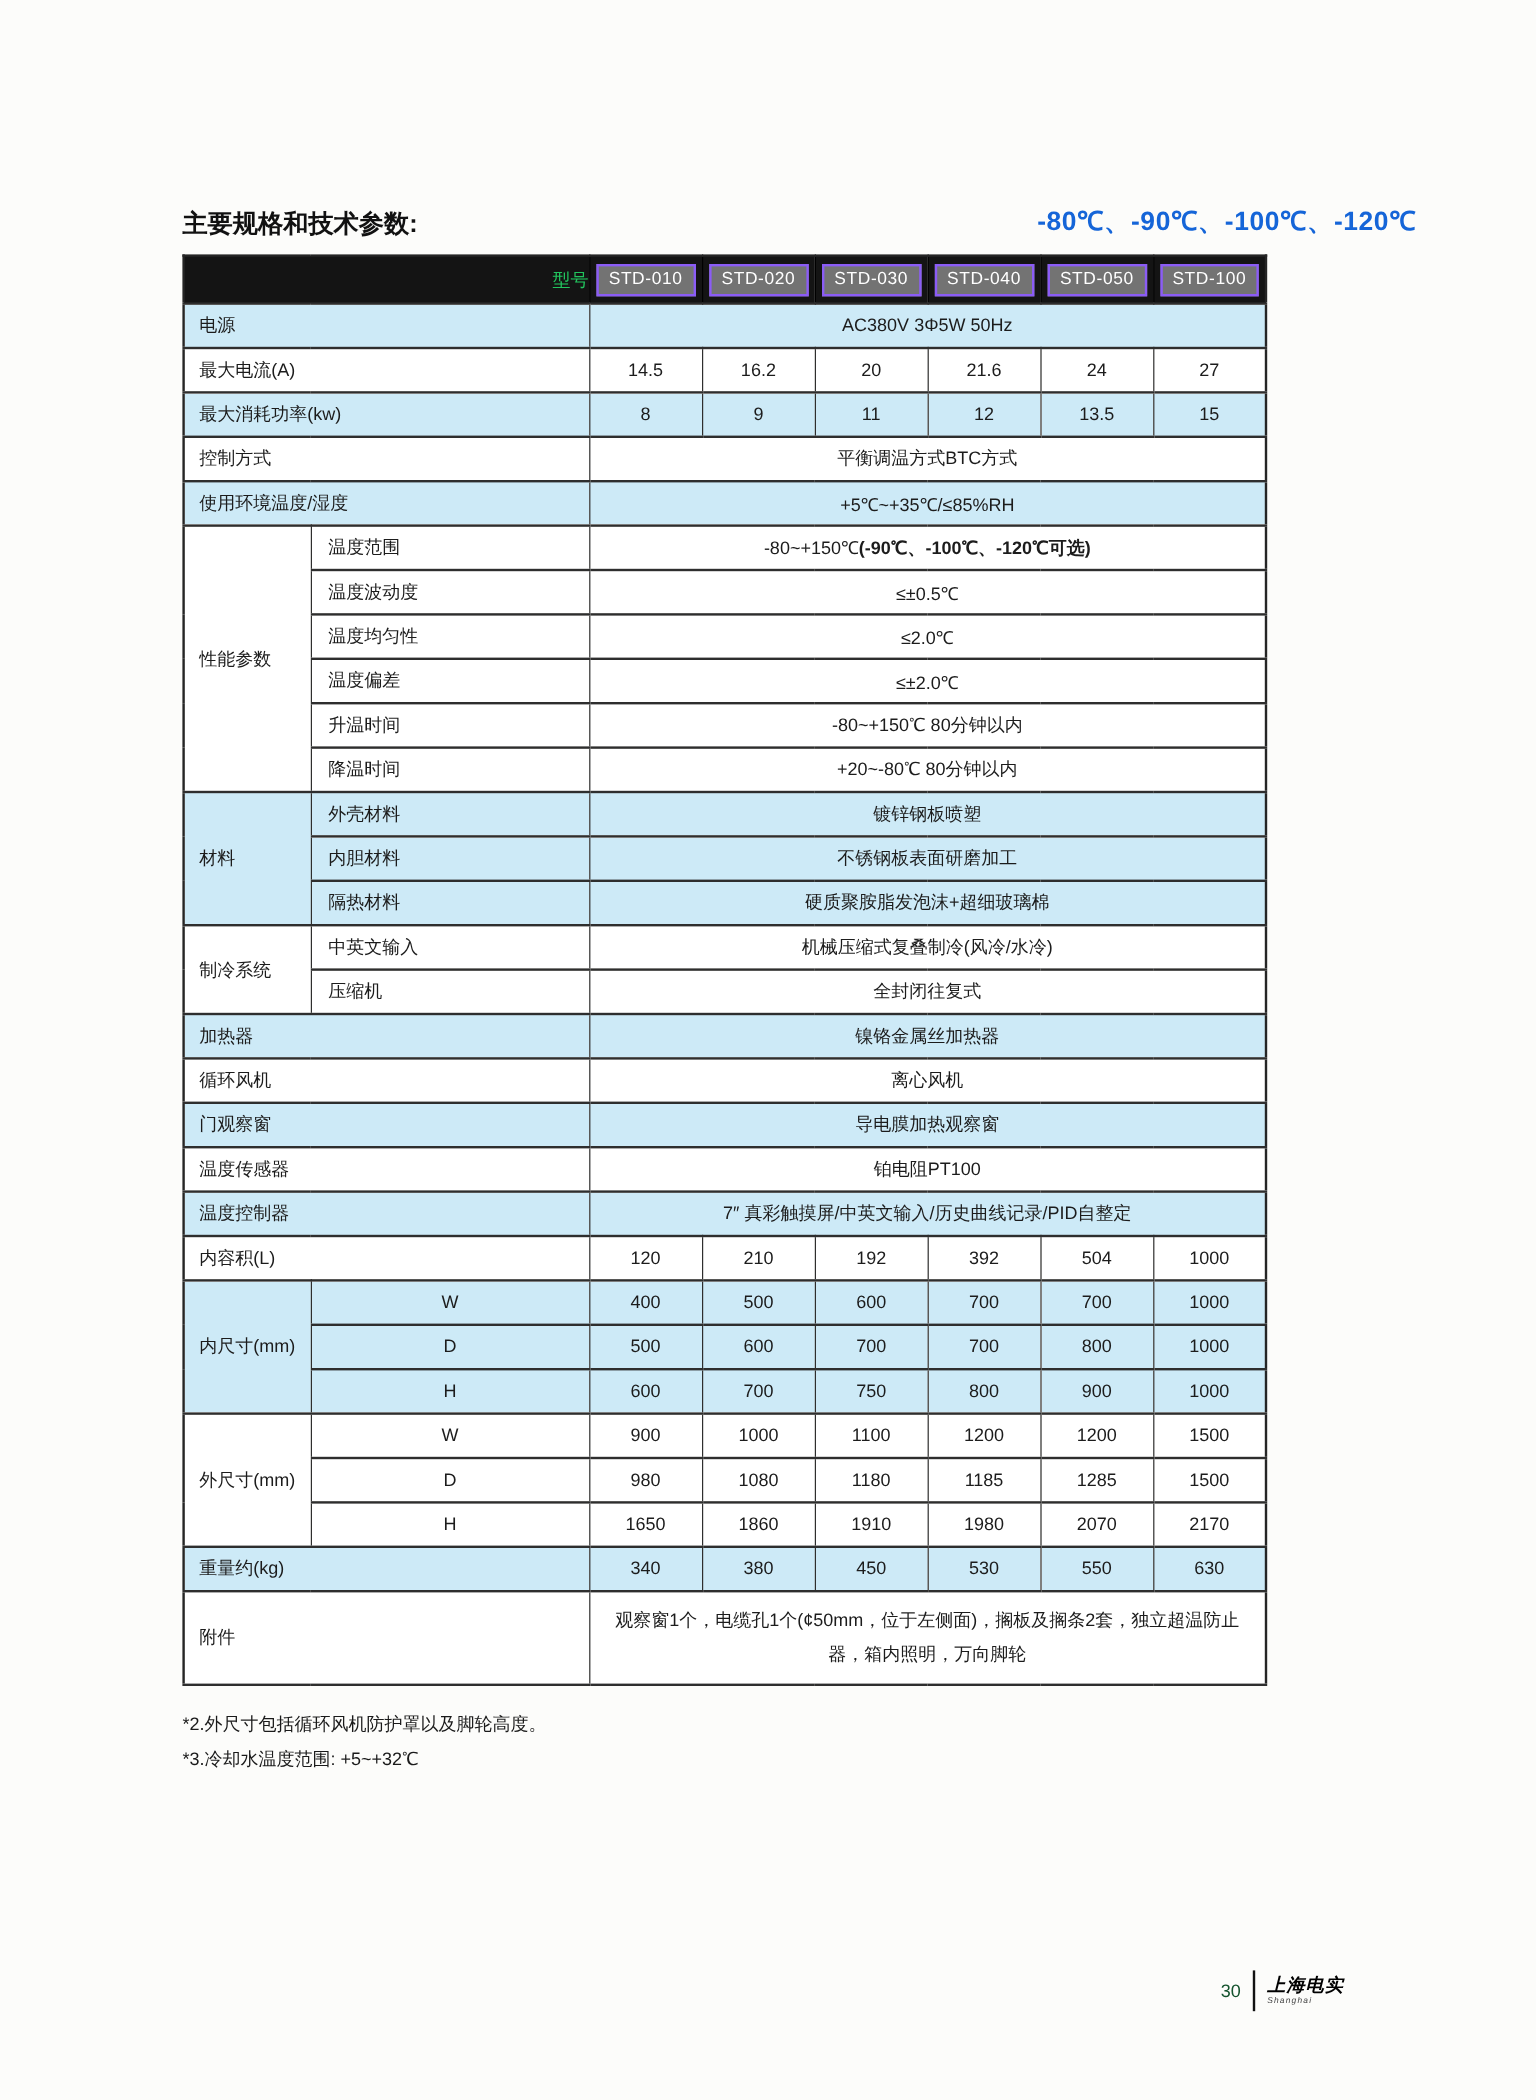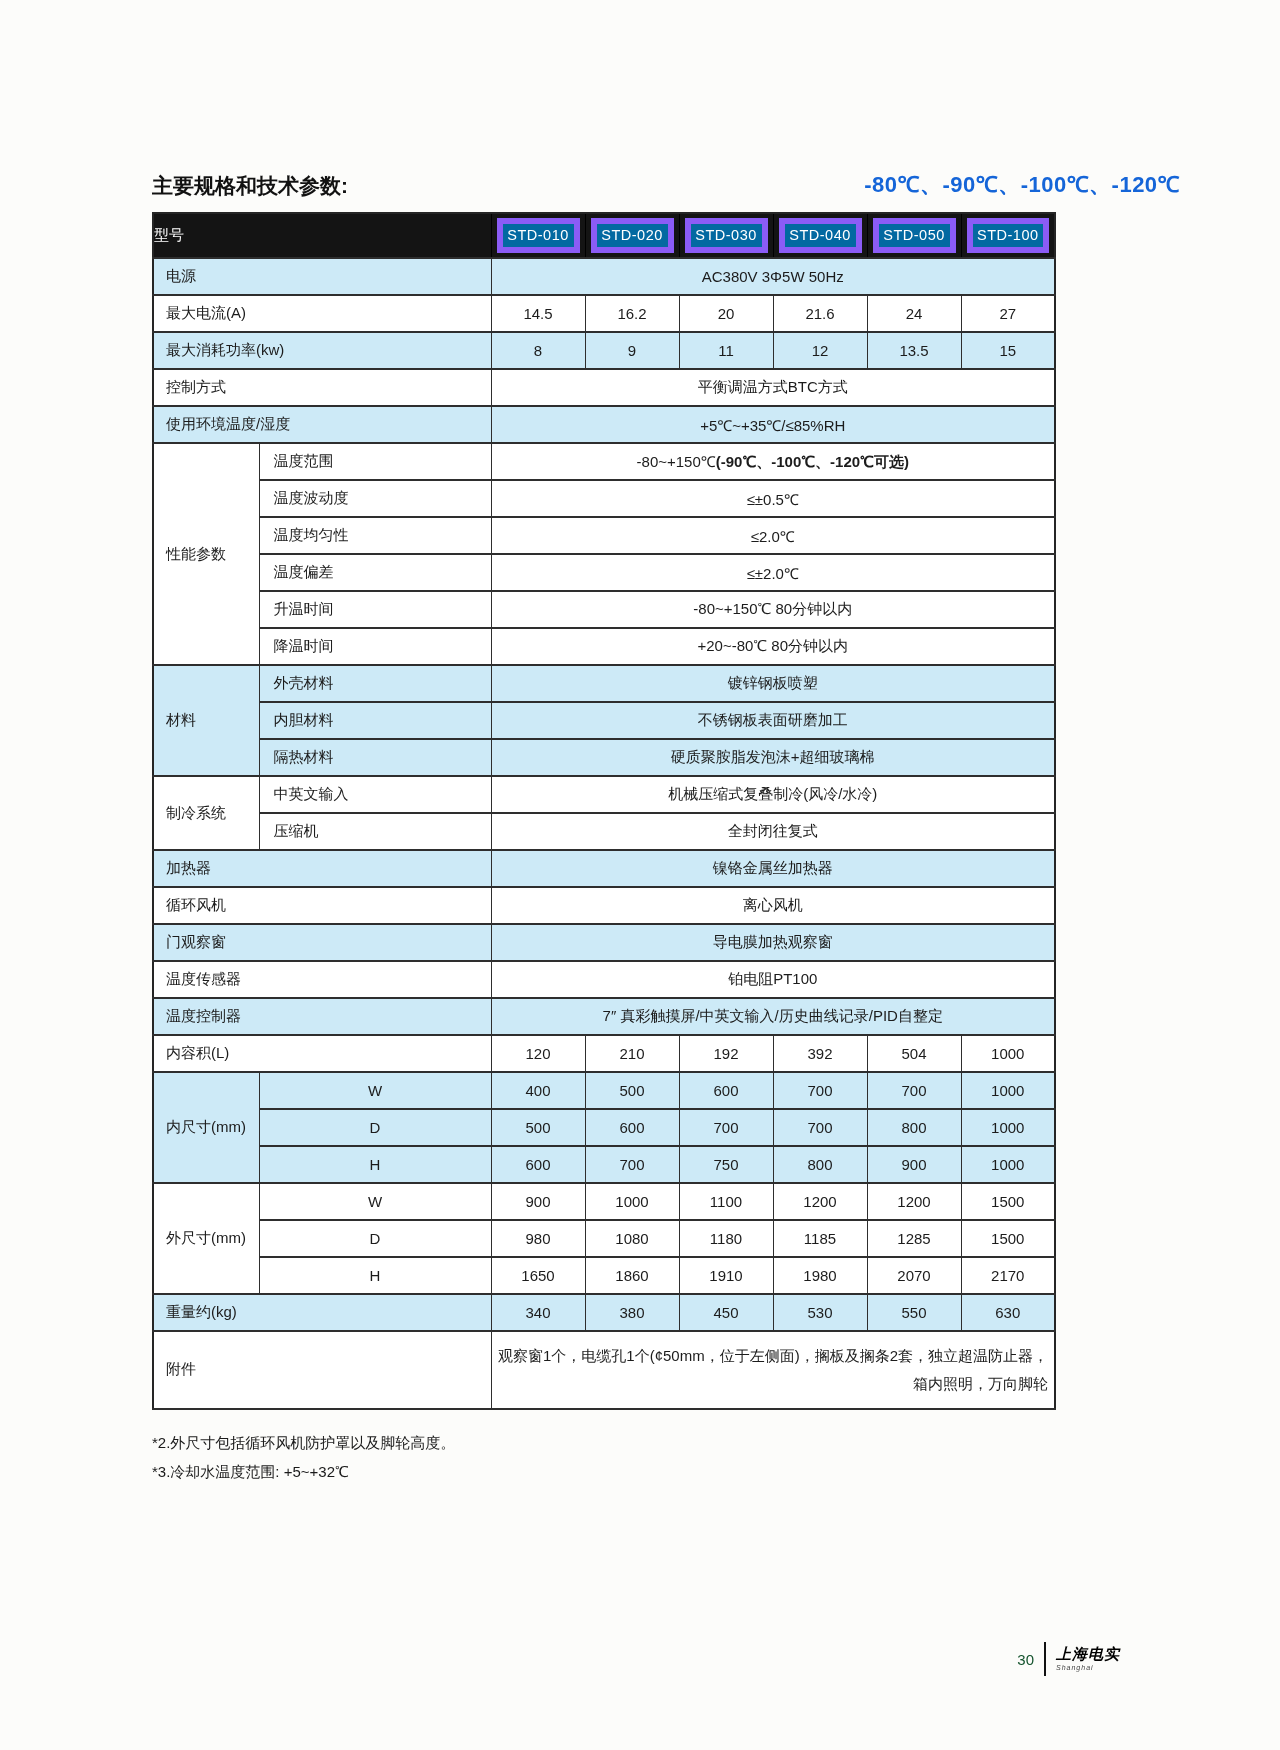--- a/index.html
+++ b/index.html
@@ -27,29 +27,29 @@
     border:1px solid #2e2e2e;
     border-top-width:2px;border-bottom-width:2px;
     height:35px;text-align:center;padding:0 6px;
     overflow:hidden;
   }
   .spec-table td.lbl{text-align:left;padding-left:12px;}
   .spec-table td.sub{text-align:left;padding-left:14px;}
   .spec-table td.sub.ctr{text-align:center;padding-left:6px;}
   .bg-blue{background:#cdeaf7;}
   .bg-white{background:#ffffff;}
-  .spec-table td.acc-cell{text-align:right;padding:10px 6px;line-height:1.85;height:auto;}
+  .spec-table td.acc-cell{text-align:center;padding:10px 21px;line-height:1.85;height:auto;}
 
   tr.head th{
     background:#141414;border:1px solid #000;height:38px;
     font-weight:normal;padding:0;
   }
-  th.model-head{color:#ffffff;text-align:left;padding-left:12px;font-size:15px;margin-top:39px;}
+  th.model-head{color:#22c55e;text-align:right;padding-left:12px;font-size:15px;margin-top:39px;}
   .model-chip{
-    margin:4px 5px;border:6px solid #8b5cf6;background:#0369a1;
+    margin:4px 5px;border:2px solid #8b5cf6;background:#737373;
     color:#fff;padding:3px 0 4px;font-size:14.5px;letter-spacing:.5px;
   }
 
   .footnotes{margin-top:18px;font-size:15px;color:#1a1a1a;line-height:1.95;}
 
   .page-footer{
     position:absolute;right:160px;top:1642px;
     display:flex;align-items:center;gap:10px;
   }
   .page-num{font-size:15px;color:#14532d;}

